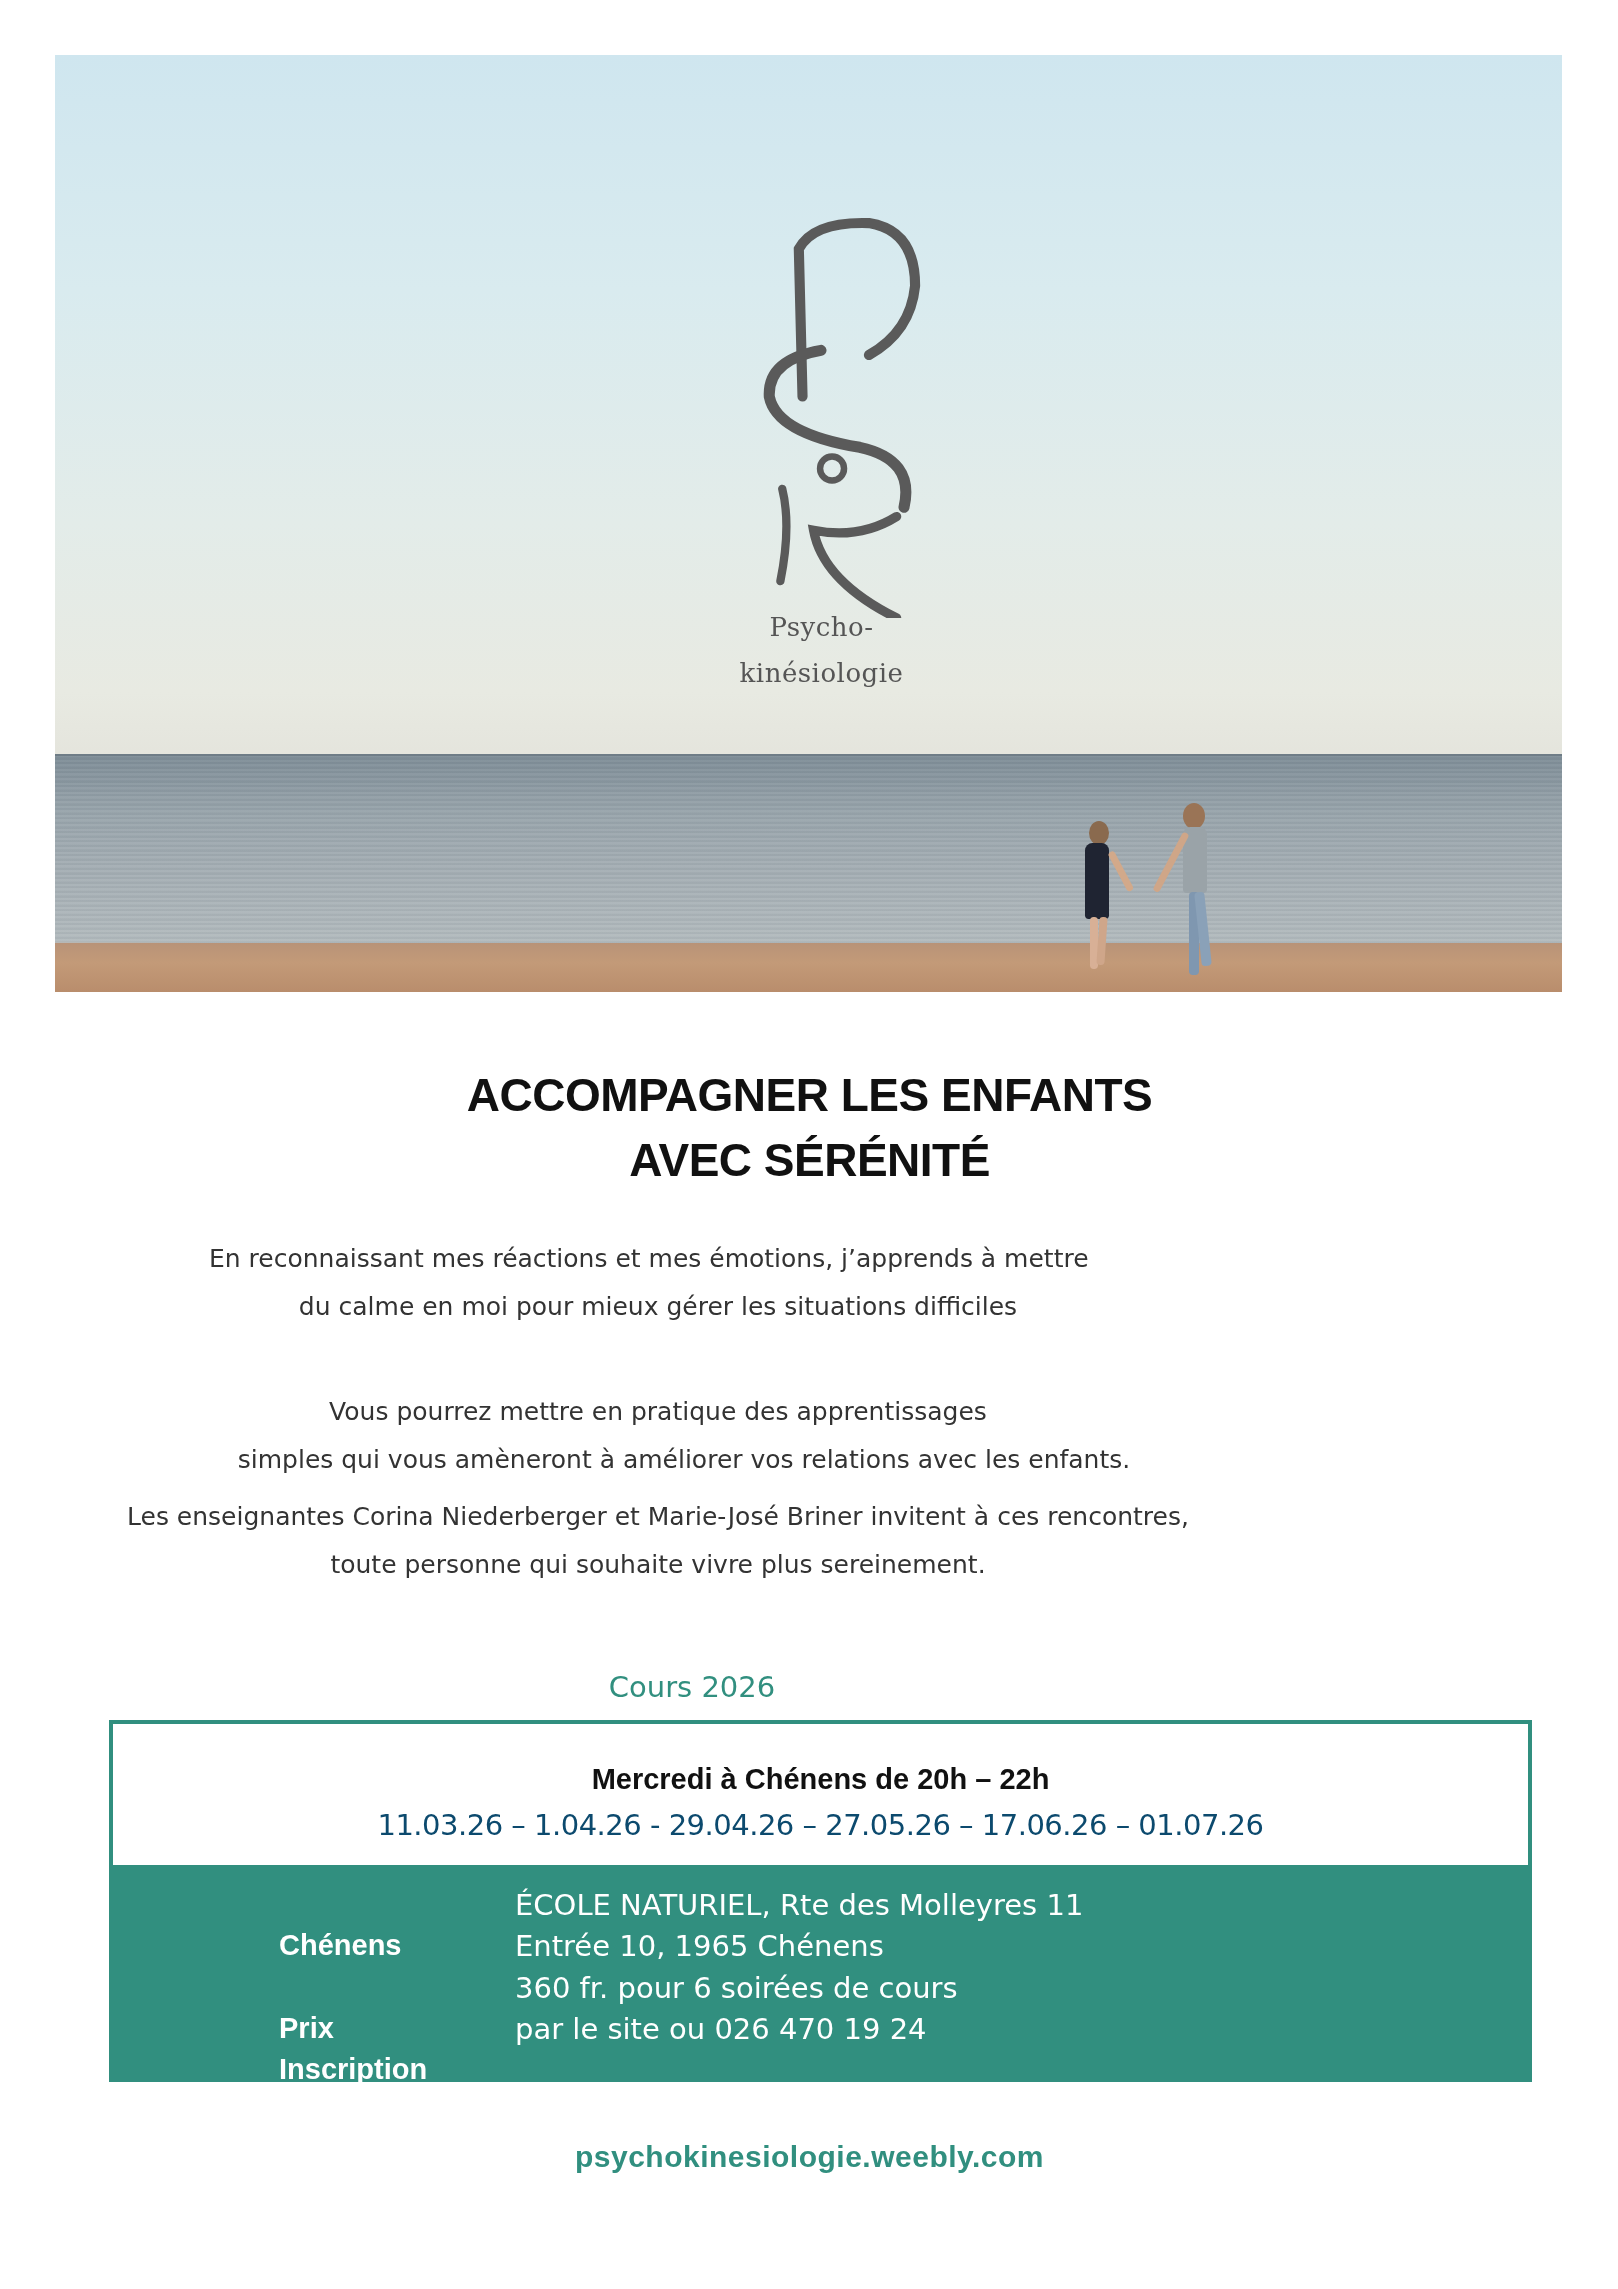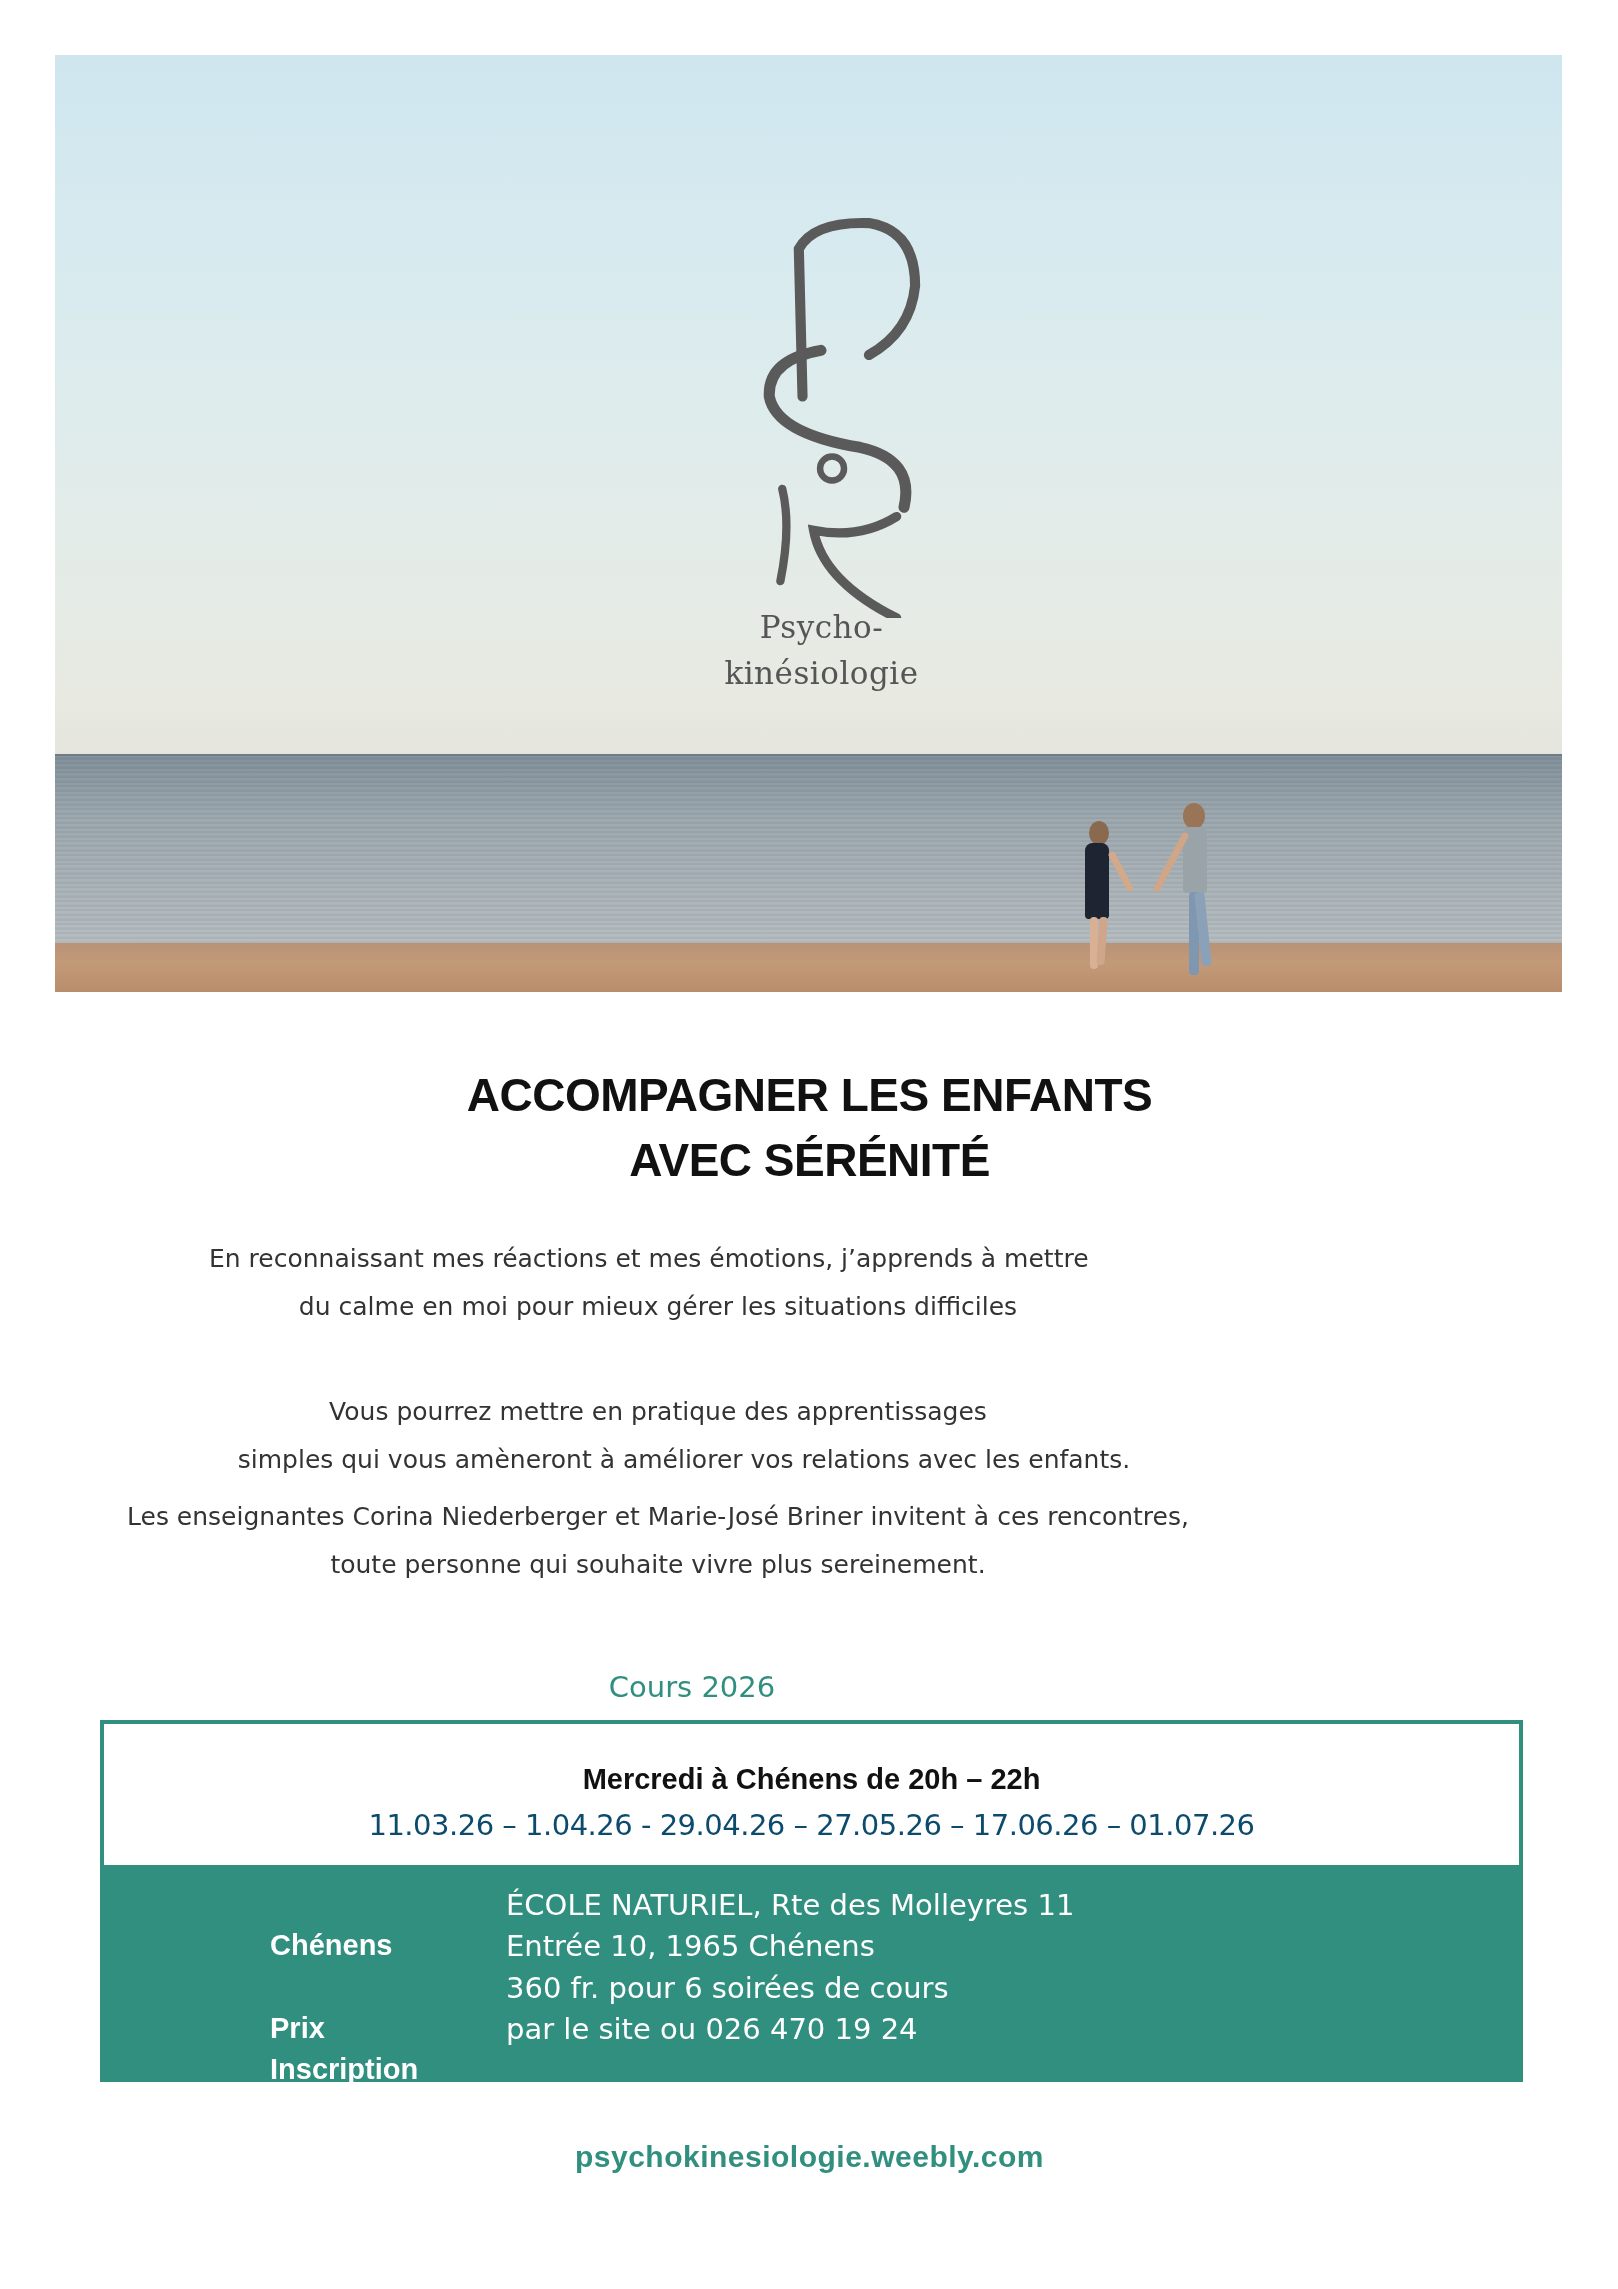--- a/index.html
+++ b/index.html
@@ -20,41 +20,41 @@
       clip-path: polygon(0 10%, 100% 20%, 80% 100%, 0 100%); }
 
     .child { position: absolute; }
     .child .head { position: absolute; border-radius: 50%; }
     .child .body { position: absolute; }
     .child .leg { position: absolute; width: 8.3px; border-radius: 3.7px; }
     .child .arm { position: absolute; width: 6.5px; border-radius: 3.7px; transform-origin: top center; }
 
     .logo-mark { position: absolute; left: 703px; top: 157px; width: 185px; height: 406px; }
     .logo-text { position: absolute; left: 646px; top: 605px; width: 351px; text-align: center;
-      font-family: "DejaVu Serif", "Liberation Serif", serif; font-size: 31px; line-height: 46px; color: #555555; letter-spacing: 0.5px; }
+      font-family: "DejaVu Serif", "Liberation Serif", serif; font-size: 26px; line-height: 46px; color: #555555; letter-spacing: 0.5px; }
 
     
     .headline { position: absolute; left: 0; top: 1063px; width: 1619px; text-align: center;
       font-family: "Liberation Sans", sans-serif; font-weight: bold; font-size: 46px; line-height: 65px; color: #111111; letter-spacing: -0.5px; }
 
     
     .body-text { position: absolute; left: 0; width: 1316px; text-align: center;
       font-family: "DejaVu Sans", sans-serif; font-weight: normal; font-size: 25px; line-height: 48px; color: #333333; }
     .p1 { top: 1235px; }
     .p2 { top: 1388px; }
     .p3 { top: 1493px; }
     .line { display: block; white-space: nowrap; }
     .p1 .line:nth-child(1) { transform: translateX(-9.2px); }
     .p2 .line:nth-child(2) { transform: translateX(26px); }
 
     
     .courses-title { position: absolute; left: 0; top: 1667px; width: 1368px; text-align: center;
       font-family: "DejaVu Sans", sans-serif; font-size: 29px; line-height: 41px; color: #318f7f; padding-left: 8px; }
 
-    .course-box { position: absolute; left: 100px; top: 1720px; width: 1423px; height: 362px; box-sizing: border-box;
+    .course-box { position: absolute; left: 109px; top: 1720px; width: 1423px; height: 362px; box-sizing: border-box;
       border: 4.6px solid #318f7f; background: #ffffff; }
     .schedule { position: absolute; left: 0; top: 0; width: 100%; height: 141px; }
     .schedule-title { position: absolute; left: 0; top: 37px; width: 100%; text-align: center;
       font-family: "Liberation Sans", sans-serif; font-weight: bold; font-size: 29px; line-height: 37px; color: #111111; }
     .schedule-dates { position: absolute; left: 0; top: 81px; width: 100%; text-align: center;
       font-family: "DejaVu Sans", sans-serif; font-size: 29px; line-height: 41px; color: #0c4a6e; letter-spacing: -0.5px; }
 
     .info { position: absolute; left: 0; top: 141px; width: 100%; height: 216px; background: #318f7f; }
     .info-row { position: absolute; left: 0; width: 100%; font-size: 29px; line-height: 41px; color: #ffffff; }
     .info-label { position: absolute; left: 166px; font-family: "Liberation Sans", sans-serif; font-weight: bold; margin-top: 40px; }

